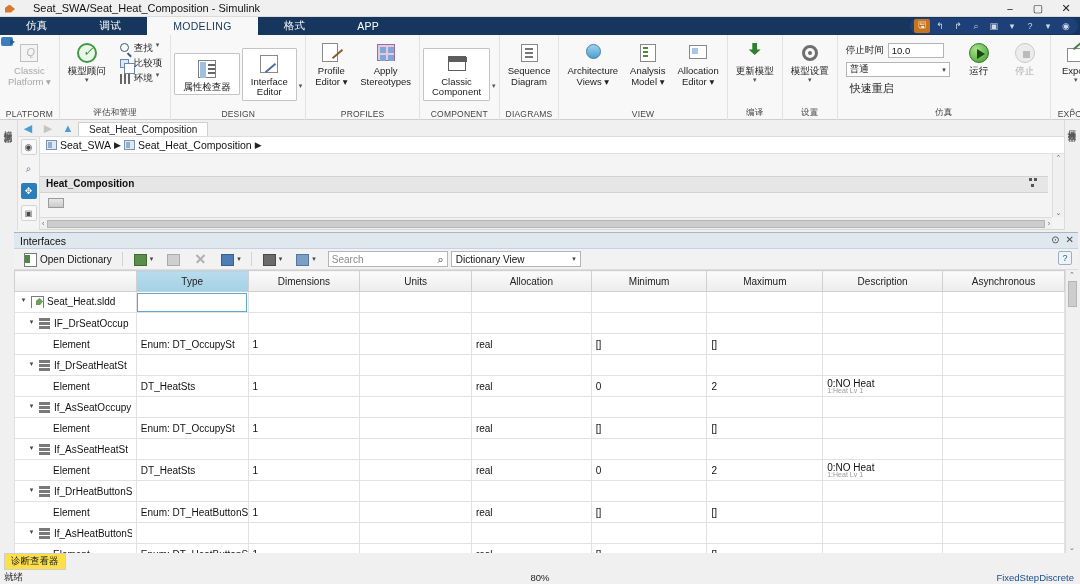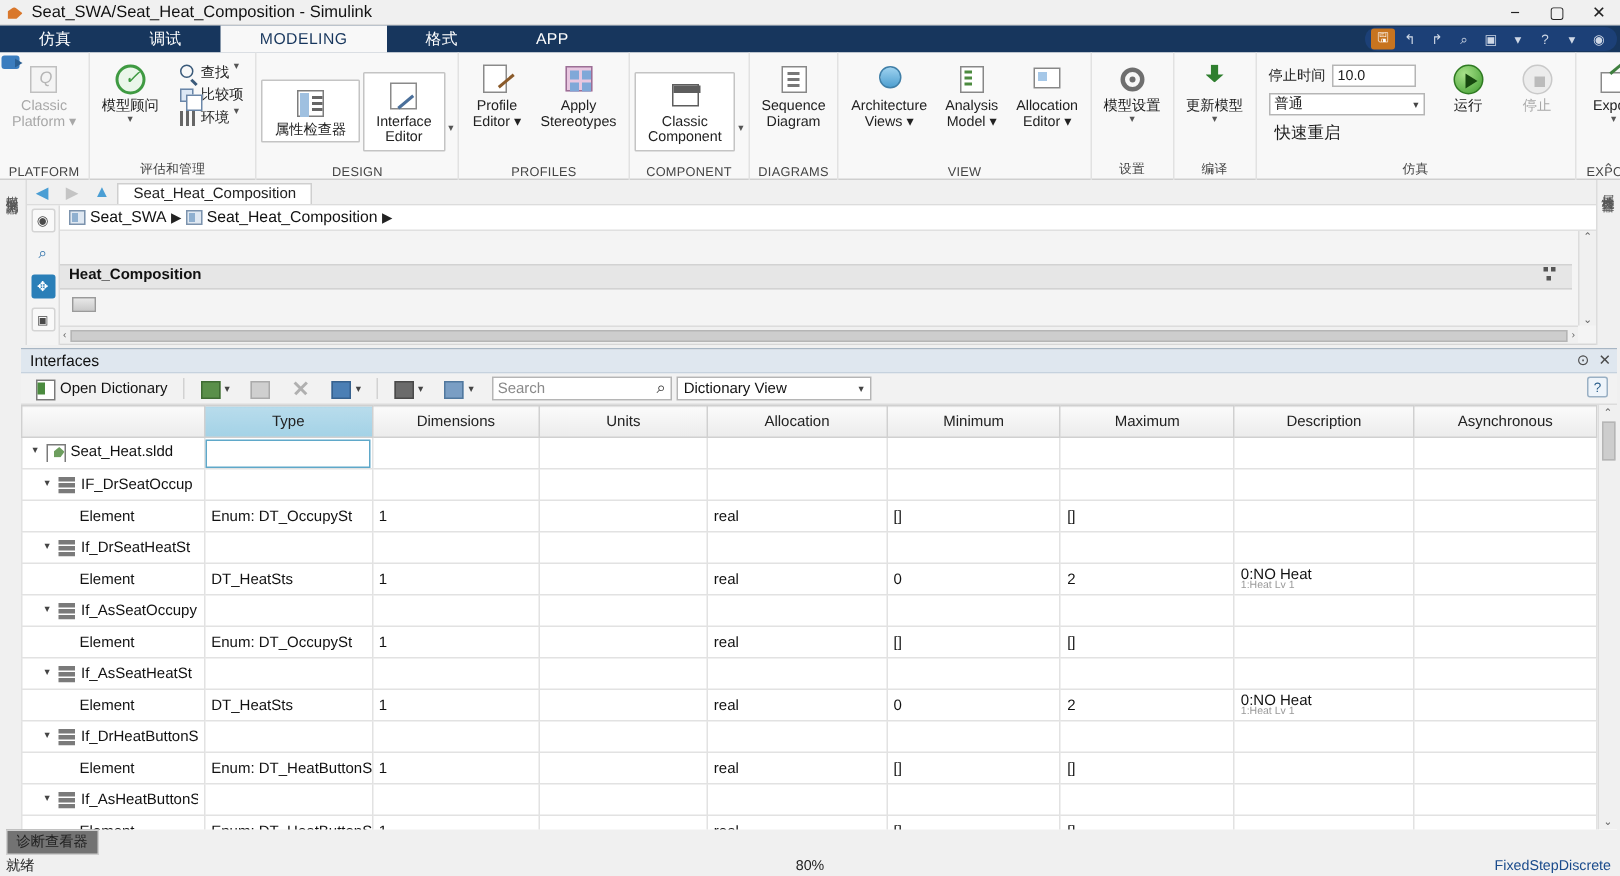--- a/index.html
+++ b/index.html
@@ -21,21 +21,21 @@
   }
   .tb-icon {
     width:13px; height:13px; margin:0 4px 0 4px;
     position:relative;
   }
   .tb-icon:before{
     content:""; position:absolute; left:1px; top:3px;
     width:10px; height:8px; background:#d9772b;
     clip-path: polygon(0 40%, 45% 0, 100% 55%, 60% 100%, 0 100%);
   }
-  .tb-title { font-size:11px; color:#111; }
+  .tb-title { font-size:11px; color:#111;margin-left:12px; }
   .tb-buttons { position:absolute; right:0; top:0; display:flex; height:17px; }
   .tb-btn {
     width:28px; height:17px; display:flex; align-items:center; justify-content:center;
     font-size:11px; color:#222;
   }
 
   
   .ribbon-tabs {
     height:18px; background:#17365d; display:flex; align-items:stretch;
     position:relative;
@@ -290,21 +290,21 @@
   .icn-if:before{content:""; position:absolute; left:0;top:0;width:11px;height:3px;background:#7a7a7a;
      box-shadow:0 4px 0 #7a7a7a, 0 8px 0 #7a7a7a;}
   .desc2 { font-size:7px; color:#9a9a9a; line-height:7px; margin-top:-2px;}
   .sb-col { width:13px; background:#f0f0f0; border-left:1px solid #dcdcdc;
     display:flex; flex-direction:column; justify-content:space-between; align-items:center;
     font-size:7px; color:#666; padding:1px 0;}
   .sb-thumb { width:9px; height:26px; background:#cdcdcd; border:1px solid #b5b5b5; margin-top:2px;}
 
   
   .diagbar { height:17px; background:#f0f0f0; display:flex; align-items:center; padding-left:4px;}
-  .diagbtn { border:1px solid #cfcfcf; background:#737373; font-size:9.5px; color:#222;
+  .diagbtn { border:1px solid #cfcfcf; background:#fde047; font-size:9.5px; color:#222;
     padding:1px 6px; }
   .statusbar {
     height:15px; background:#f0f0f0; display:flex; align-items:center;
     font-size:9.5px; color:#222; position:relative;
   }
   .st-left { padding-left:4px; }
   .st-center { position:absolute; left:50%; transform:translateX(-50%); }
   .st-right { position:absolute; right:6px; color:#1a4b8c; }
 </style>
 </head>
@@ -481,40 +481,40 @@
         <div class="lbl">Editor <span>▾</span></div>
       </div>
     </div>
     <div class="rgroup-label">VIEW</div>
   </div>
 
   <div class="rgroup">
     <div class="rgroup-items">
       <div class="bigbtn">
         <div class="ic">
+            <i class="dl-ic"></i>
+          </div>
+        <div class="lbl">更新模型</div>
+        <div class="caret">▾</div>
+      </div>
+    </div>
+    <div class="rgroup-label">编译</div>
+  </div>
+
+  <div class="rgroup">
+    <div class="rgroup-items">
+      <div class="bigbtn">
+        <div class="ic">
             <i class="gear-ic"></i>
           </div>
         <div class="lbl">模型设置</div>
         <div class="caret">▾</div>
       </div>
     </div>
     <div class="rgroup-label">设置</div>
-  </div>
-
-  <div class="rgroup">
-    <div class="rgroup-items">
-      <div class="bigbtn">
-        <div class="ic">
-            <i class="dl-ic"></i>
-          </div>
-        <div class="lbl">更新模型</div>
-        <div class="caret">▾</div>
-      </div>
-    </div>
-    <div class="rgroup-label">编译</div>
   </div>
 
   <div class="rgroup">
     <div class="rgroup-items" style="align-items:flex-start;">
       <div class="stack">
         <div class="fieldrow">
           <div class="fieldlabel">停止时间</div>
           <div class="textinput">10.0</div>
         </div>
         <div class="fieldrow">

